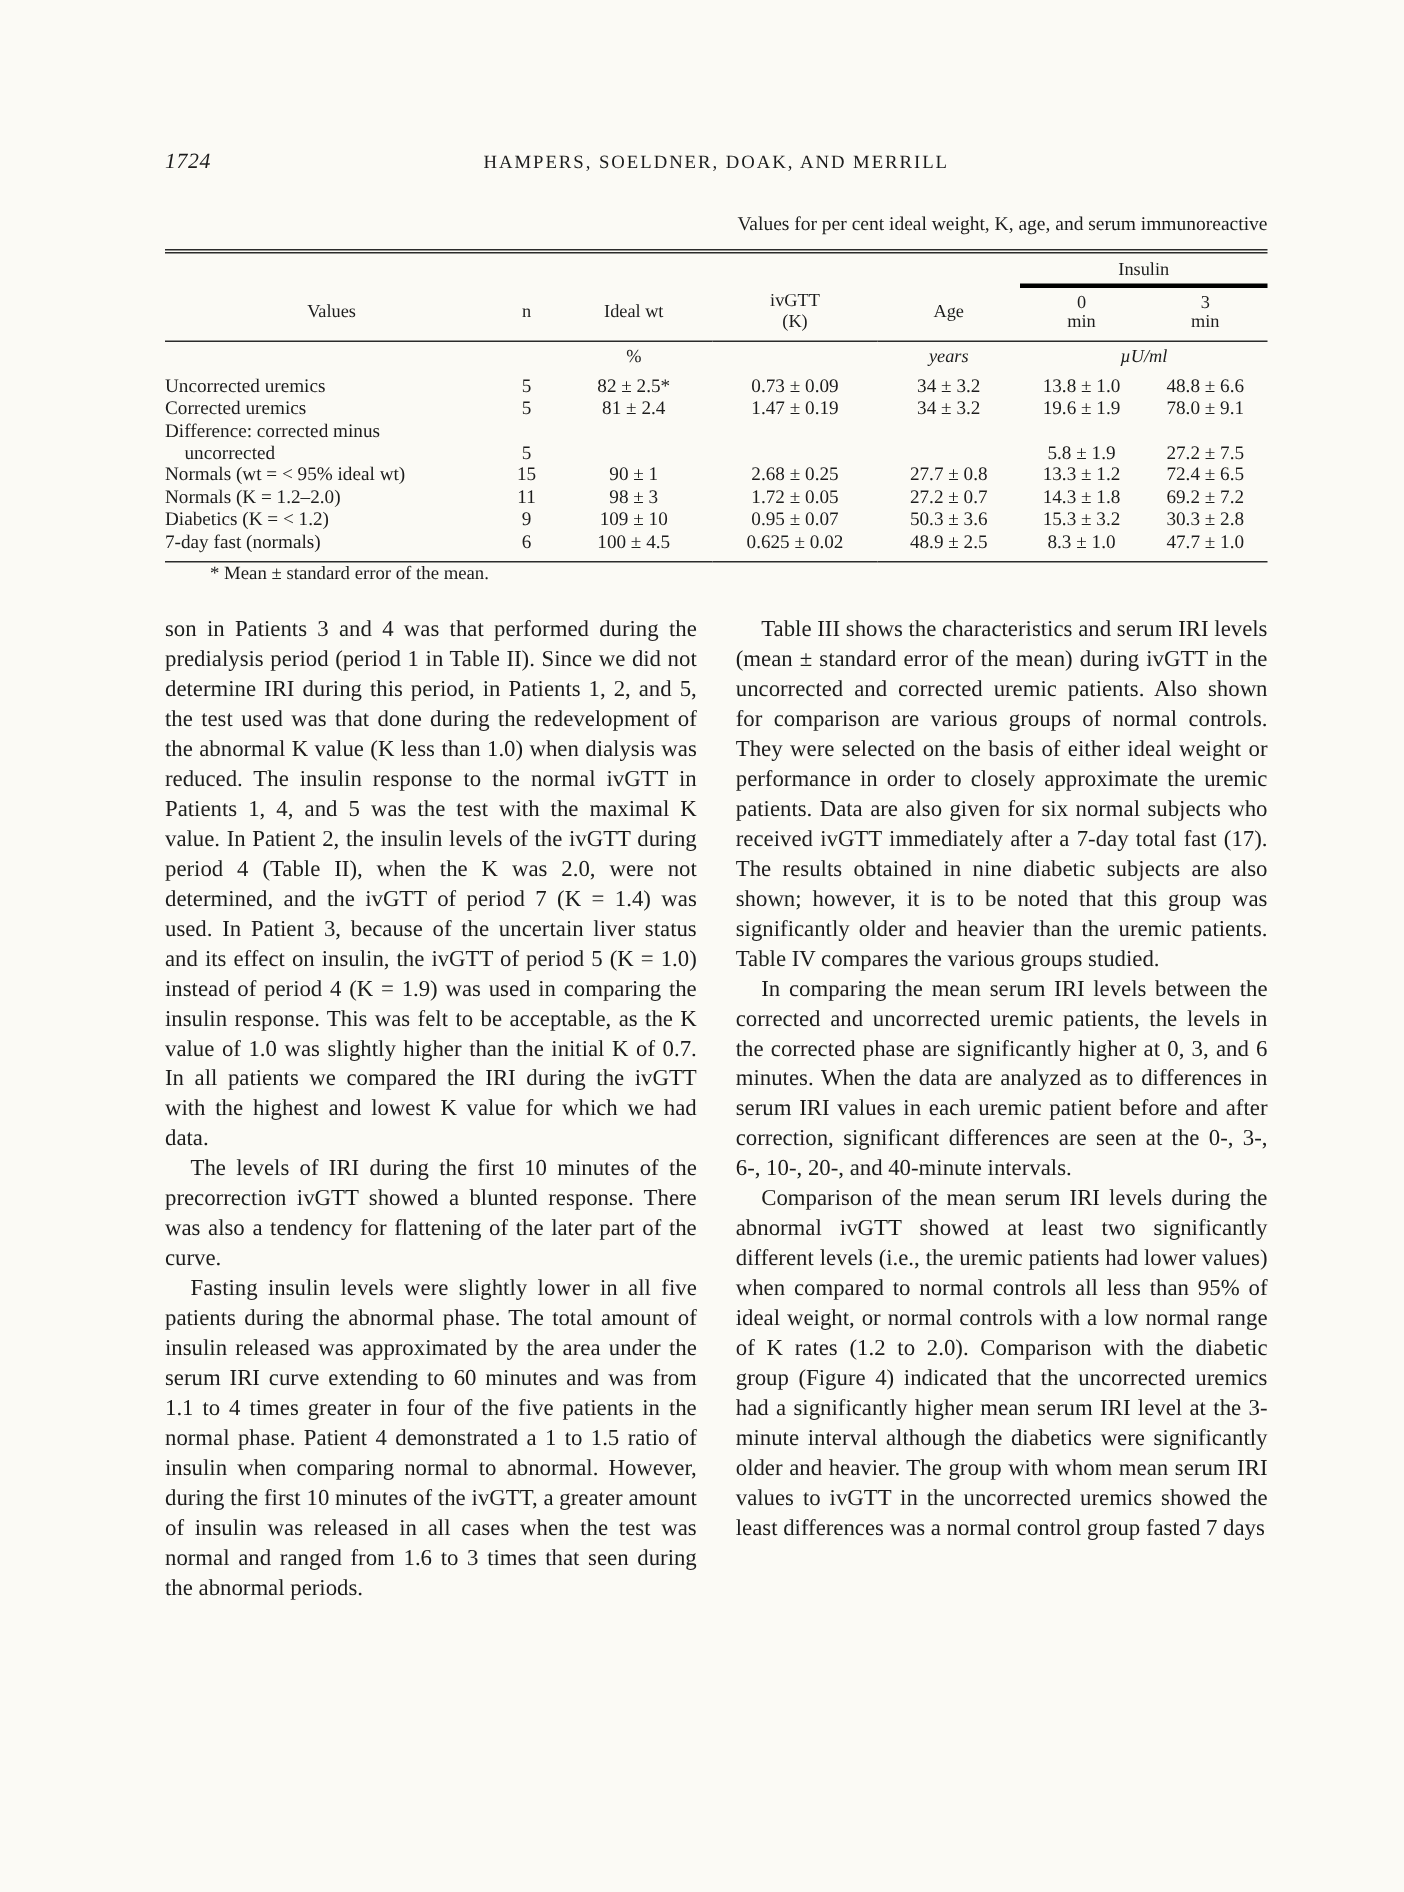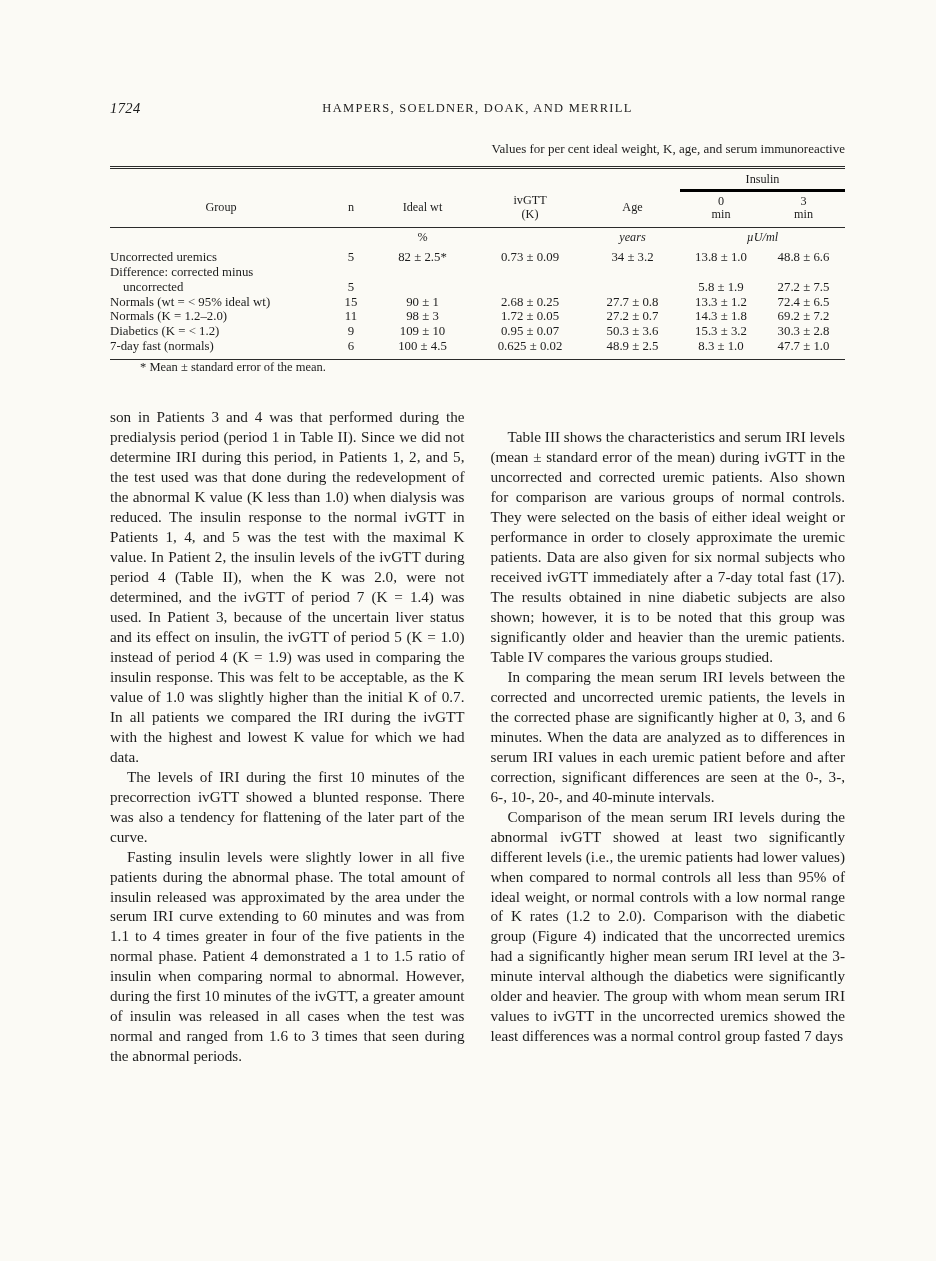--- a/index.html
+++ b/index.html
@@ -31,21 +31,21 @@
   tr.units td { font-size:12.2px; text-align:center; padding:2px 0 3px; }
   .it { font-style:italic; }
   tbody td { font-size:12.8px; line-height:1.16; vertical-align:bottom; text-align:center; padding:0; }
   tbody td.c-group { text-align:left; }
   tbody tr:first-child td { padding-top:2px; }
   tbody tr:last-child td { padding-bottom:5px; }
   .hang { padding-left:13px; }
   .footnote { margin-top:0; font-size:12.5px; padding-left:30px; }
 
   
-  .columns { display:flex; gap:26px; margin-top:32px;align-items:center; }
+  .columns { display:flex; gap:26px; margin-top:20px; }
   .col { flex:1; font-size:15.2px; line-height:1.315; text-align:justify; }
   .col p { text-indent:17px; }
   .col.left > p:first-child { text-indent:0; }
 </style>
 </head>
 <body>
 
 <div class="page">
 
   <div class="pagehead">
@@ -66,21 +66,21 @@
           <col style="width:95px">
           <col style="width:82px">
           <col style="width:83px">
       </colgroup>
       <thead>
         <tr>
           <th colspan="5" class="blank-head"></th>
           <th colspan="2" class="insulin-head">Insulin</th>
         </tr>
         <tr class="colheads">
-          <th>Group</th>
+          <th>Values</th>
           <th>n</th>
           <th>Ideal wt</th>
           <th>
             <div>ivGTT</div>
             <div>(K)</div>
           </th>
           <th>Age</th>
           <th>
             <div>0</div>
             <div>min</div>
@@ -100,20 +100,29 @@
       </thead>
       <tbody>
         <tr>
           <td class="c-group">Uncorrected uremics</td>
           <td>5</td>
           <td>82 ± 2.5*</td>
           <td>0.73 ± 0.09</td>
           <td>34 ± 3.2</td>
           <td>13.8 ± 1.0</td>
           <td>48.8 ± 6.6</td>
+        </tr>
+        <tr>
+          <td class="c-group">Corrected uremics</td>
+          <td>5</td>
+          <td>81 ± 2.4</td>
+          <td>1.47 ± 0.19</td>
+          <td>34 ± 3.2</td>
+          <td>19.6 ± 1.9</td>
+          <td>78.0 ± 9.1</td>
         </tr>
         <tr>
           <td class="c-group">
             <div>Difference: corrected minus</div>
             <div class="hang">uncorrected</div>
           </td>
           <td>5</td>
           <td></td>
           <td></td>
           <td></td>

